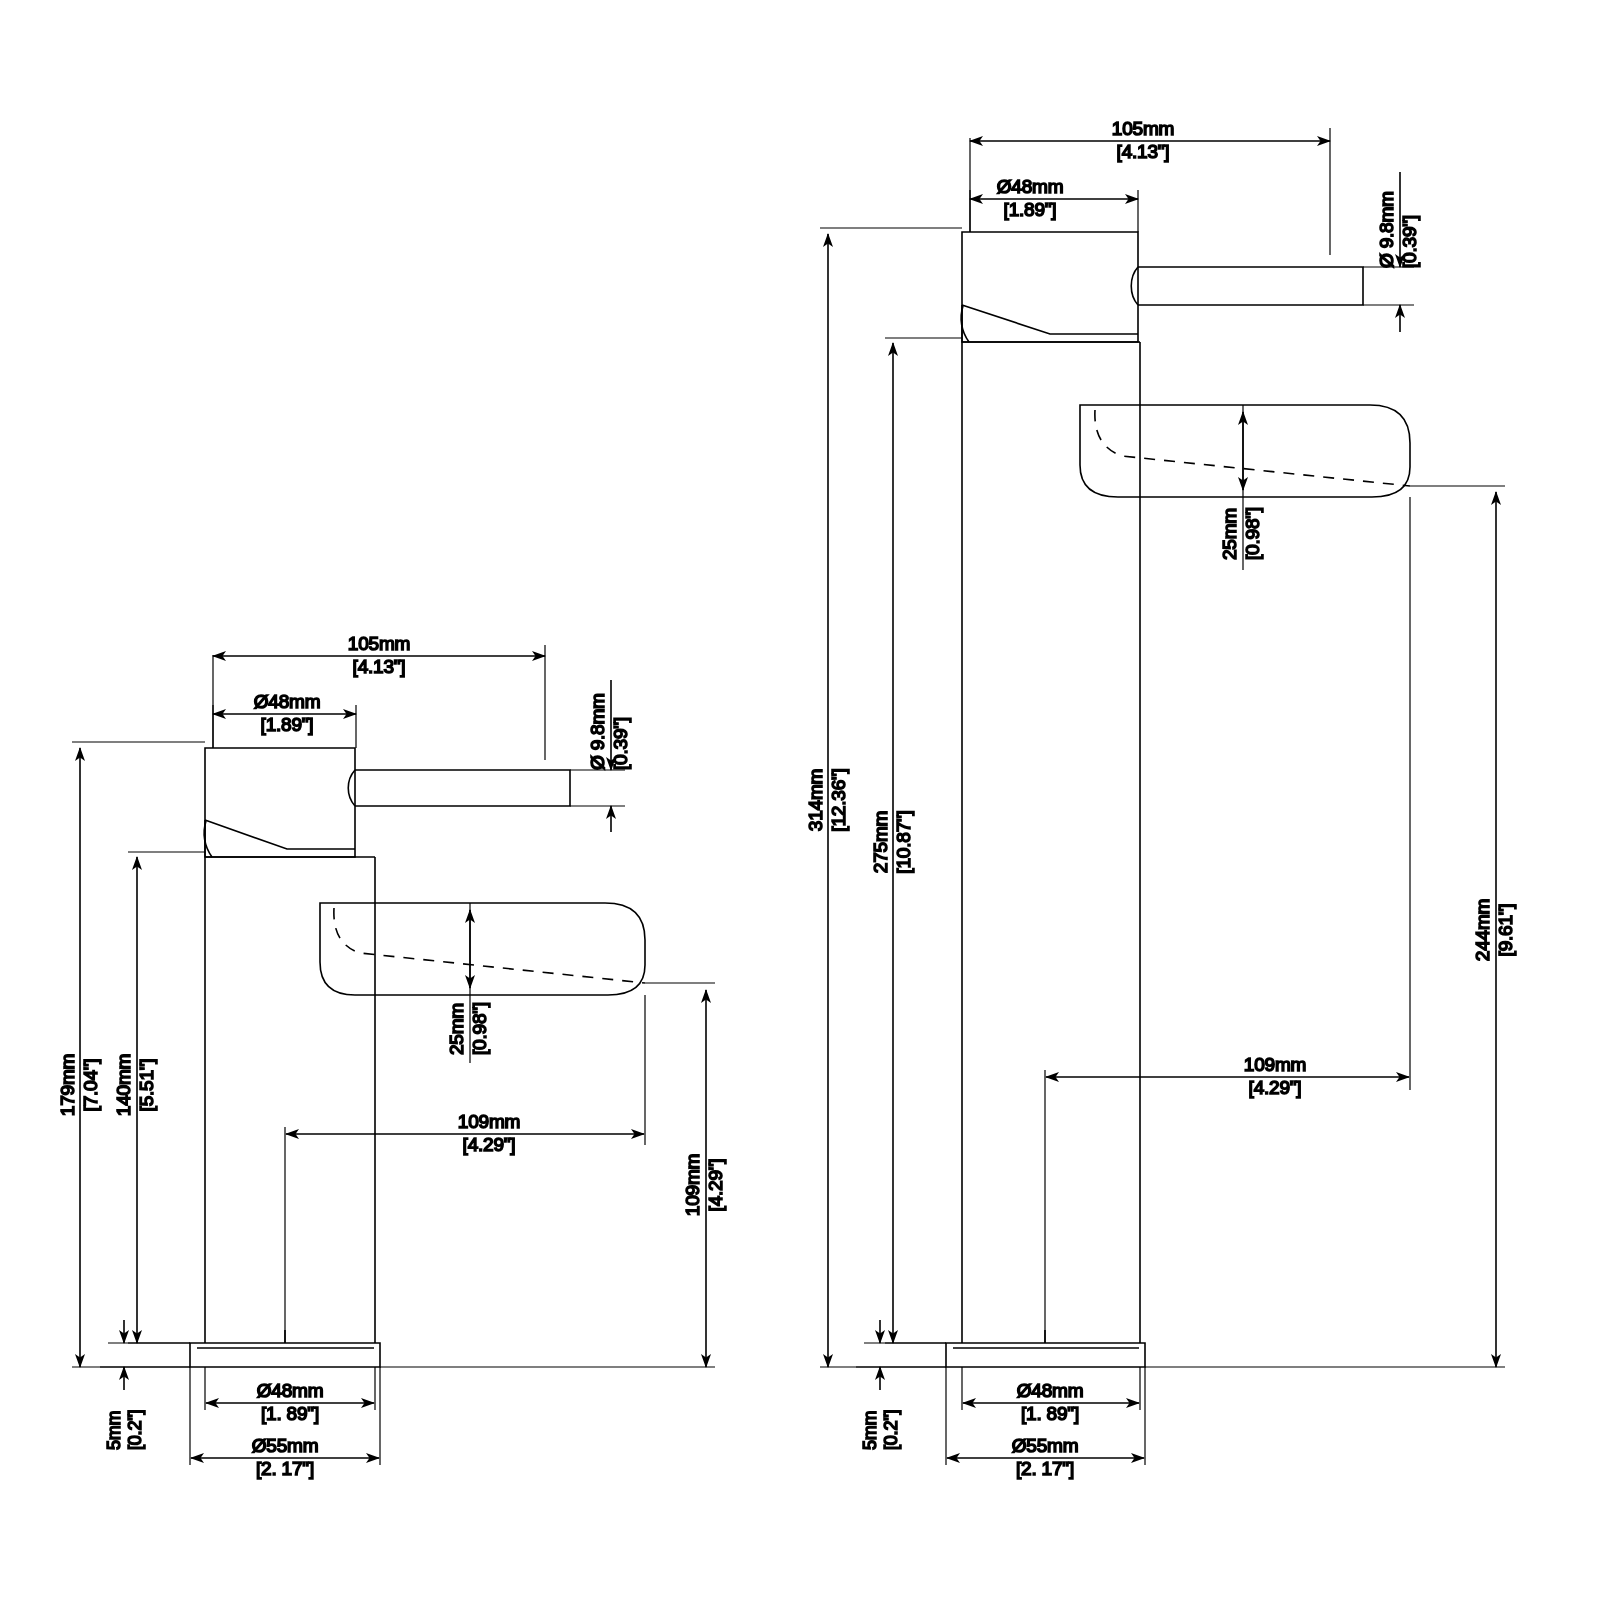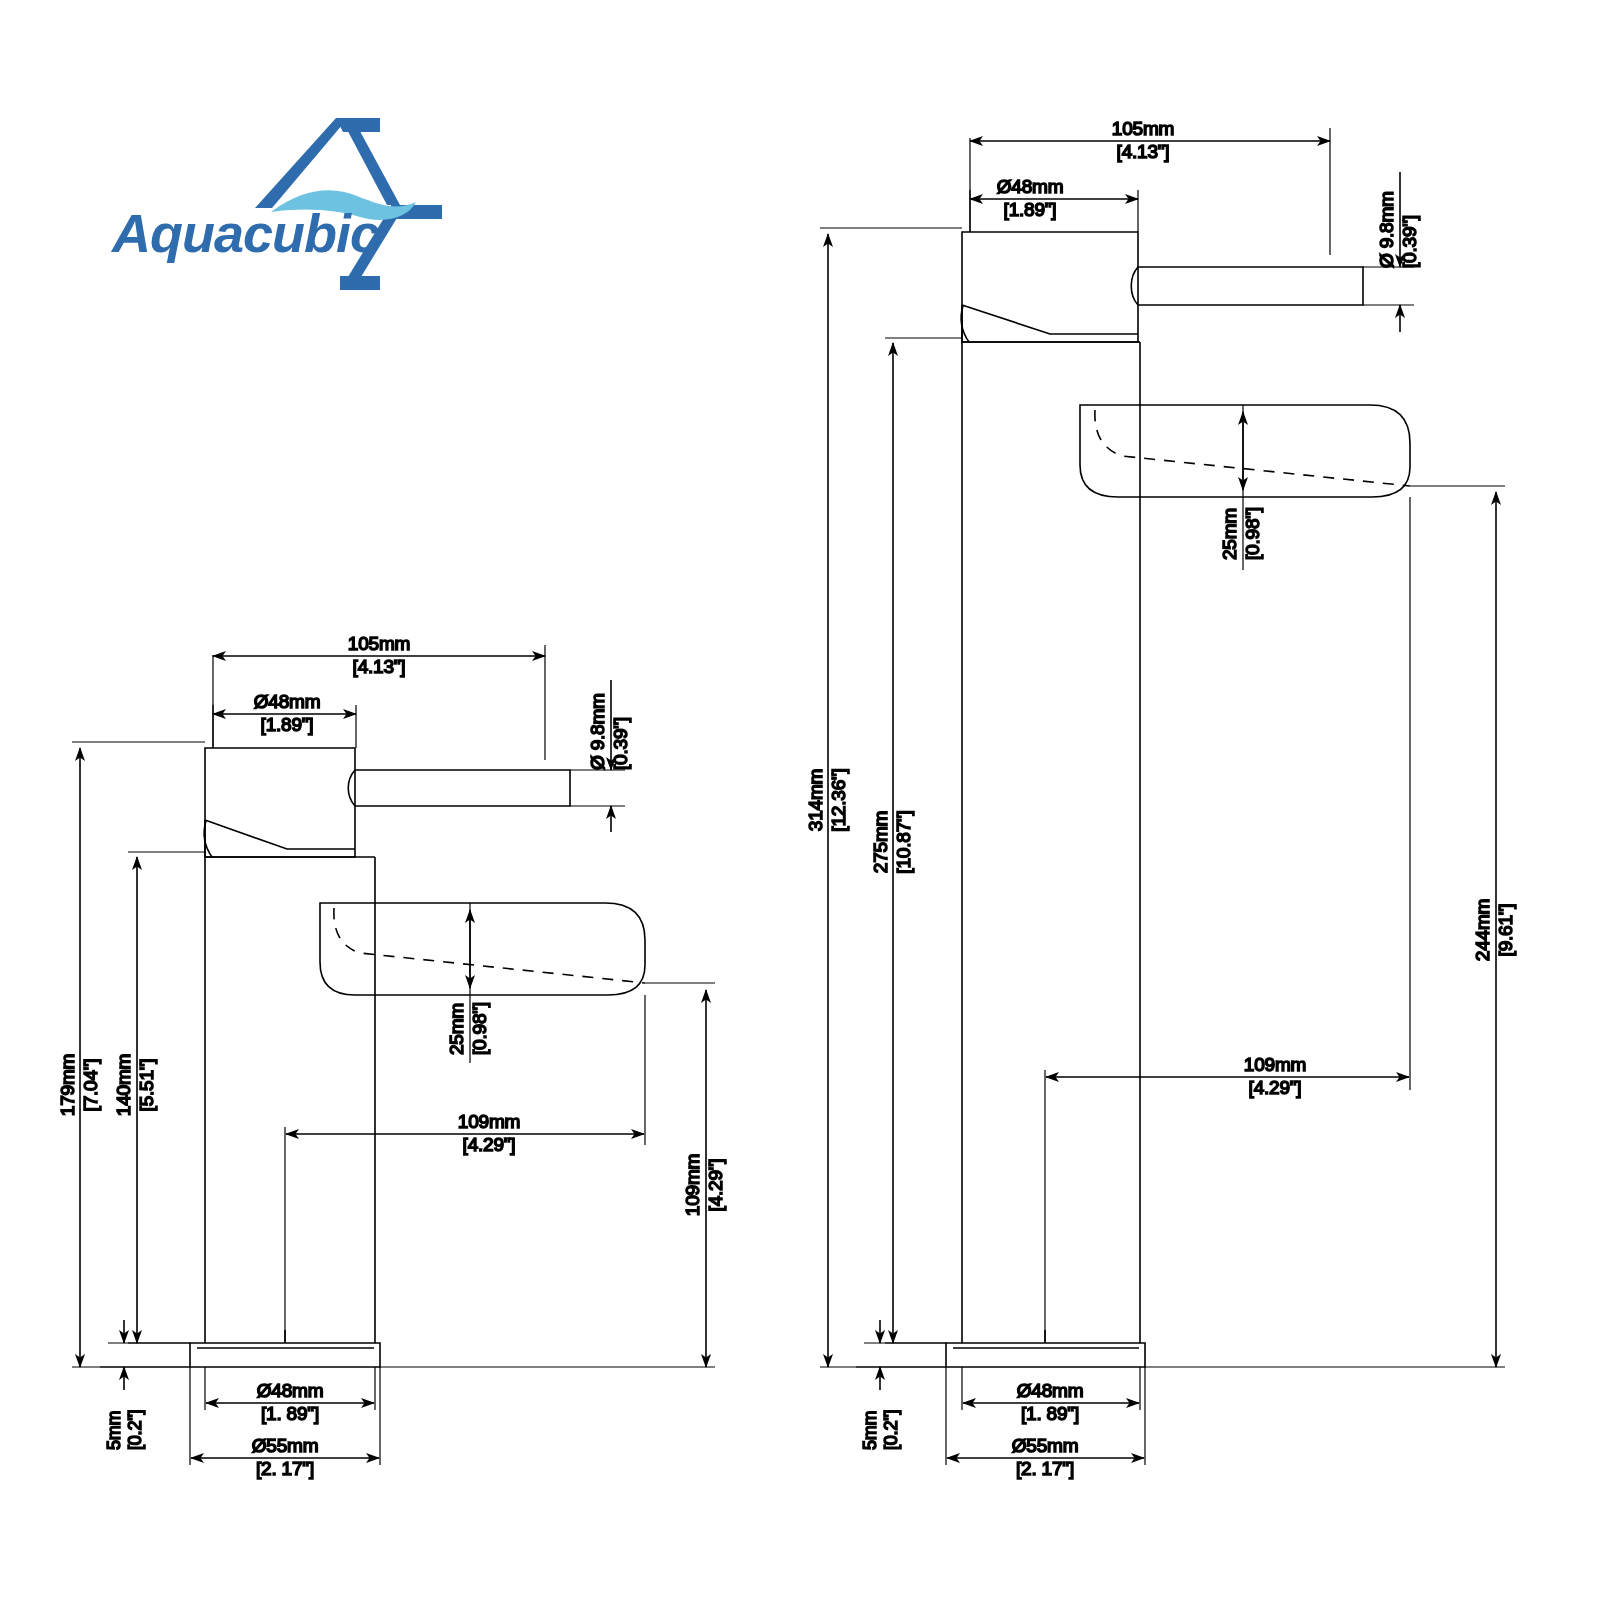--- a/index.html
+++ b/index.html
@@ -47,43 +47,20 @@
     font-size: 18px;
     fill: #000000;
     letter-spacing: -0.2px;
   }
 </style>
 </head>
 <body>
 
 <div id="root">
 
-  <div class="logo-wrap">
-    <svg width="360" height="190" viewBox="0 0 360 190" xmlns="http://www.w3.org/2000/svg">
-      <g>
-
-        <path d="M178 22 L255 22 L255 38 L196 38 L262 104 L350 104 L350 120 L258 120 L196 186 L255 186 L255 170 L186 170" fill="none" stroke="none"></path>
-
-        <polygon points="228,18 240,18 164,108 147,108" fill="#2f6cad"></polygon>
-
-        <polygon points="228,18 272,18 272,32 235,32" fill="#2f6cad"></polygon>
-
-        <polygon points="235,22 247,22 292,105 279,105" fill="#2f6cad"></polygon>
-
-        <polygon points="283,105 334,105 334,119 283,119" fill="#2f6cad"></polygon>
-
-        <polygon points="292,113 279,113 232,190 245,190" fill="#2f6cad"></polygon>
-
-        <polygon points="232,176 272,176 272,190 232,190" fill="#2f6cad"></polygon>
-
-        <path d="M163 112 C 196 88, 224 86, 249 96 C 272 105, 288 111, 308 102 C 300 118, 276 124, 252 117 C 228 110, 200 107, 163 112 Z" fill="#6cc2e0"></path>
-      </g>
-      <text x="4" y="152" style="font-family:'Liberation Sans',sans-serif; font-size:54px; font-weight:bold; font-style:italic; fill:#2f6cad; letter-spacing:-1px;">Aquacubic</text>
-    </svg>
-  </div>
 
   <div class="drawing">
   <svg width="1599" height="1598" viewBox="0 0 1599 1598" xmlns="http://www.w3.org/2000/svg">
     <defs>
       <marker id="ar" markerWidth="14" markerHeight="10" refX="13" refY="5" orient="auto" markerUnits="userSpaceOnUse">
         <path d="M0,0 L14,5 L0,10 L3.5,5 Z" fill="#000"></path>
       </marker>
       <marker id="arS" markerWidth="14" markerHeight="10" refX="1" refY="5" orient="auto" markerUnits="userSpaceOnUse">
         <path d="M14,0 L0,5 L14,10 L10.5,5 Z" fill="#000"></path>
       </marker>

